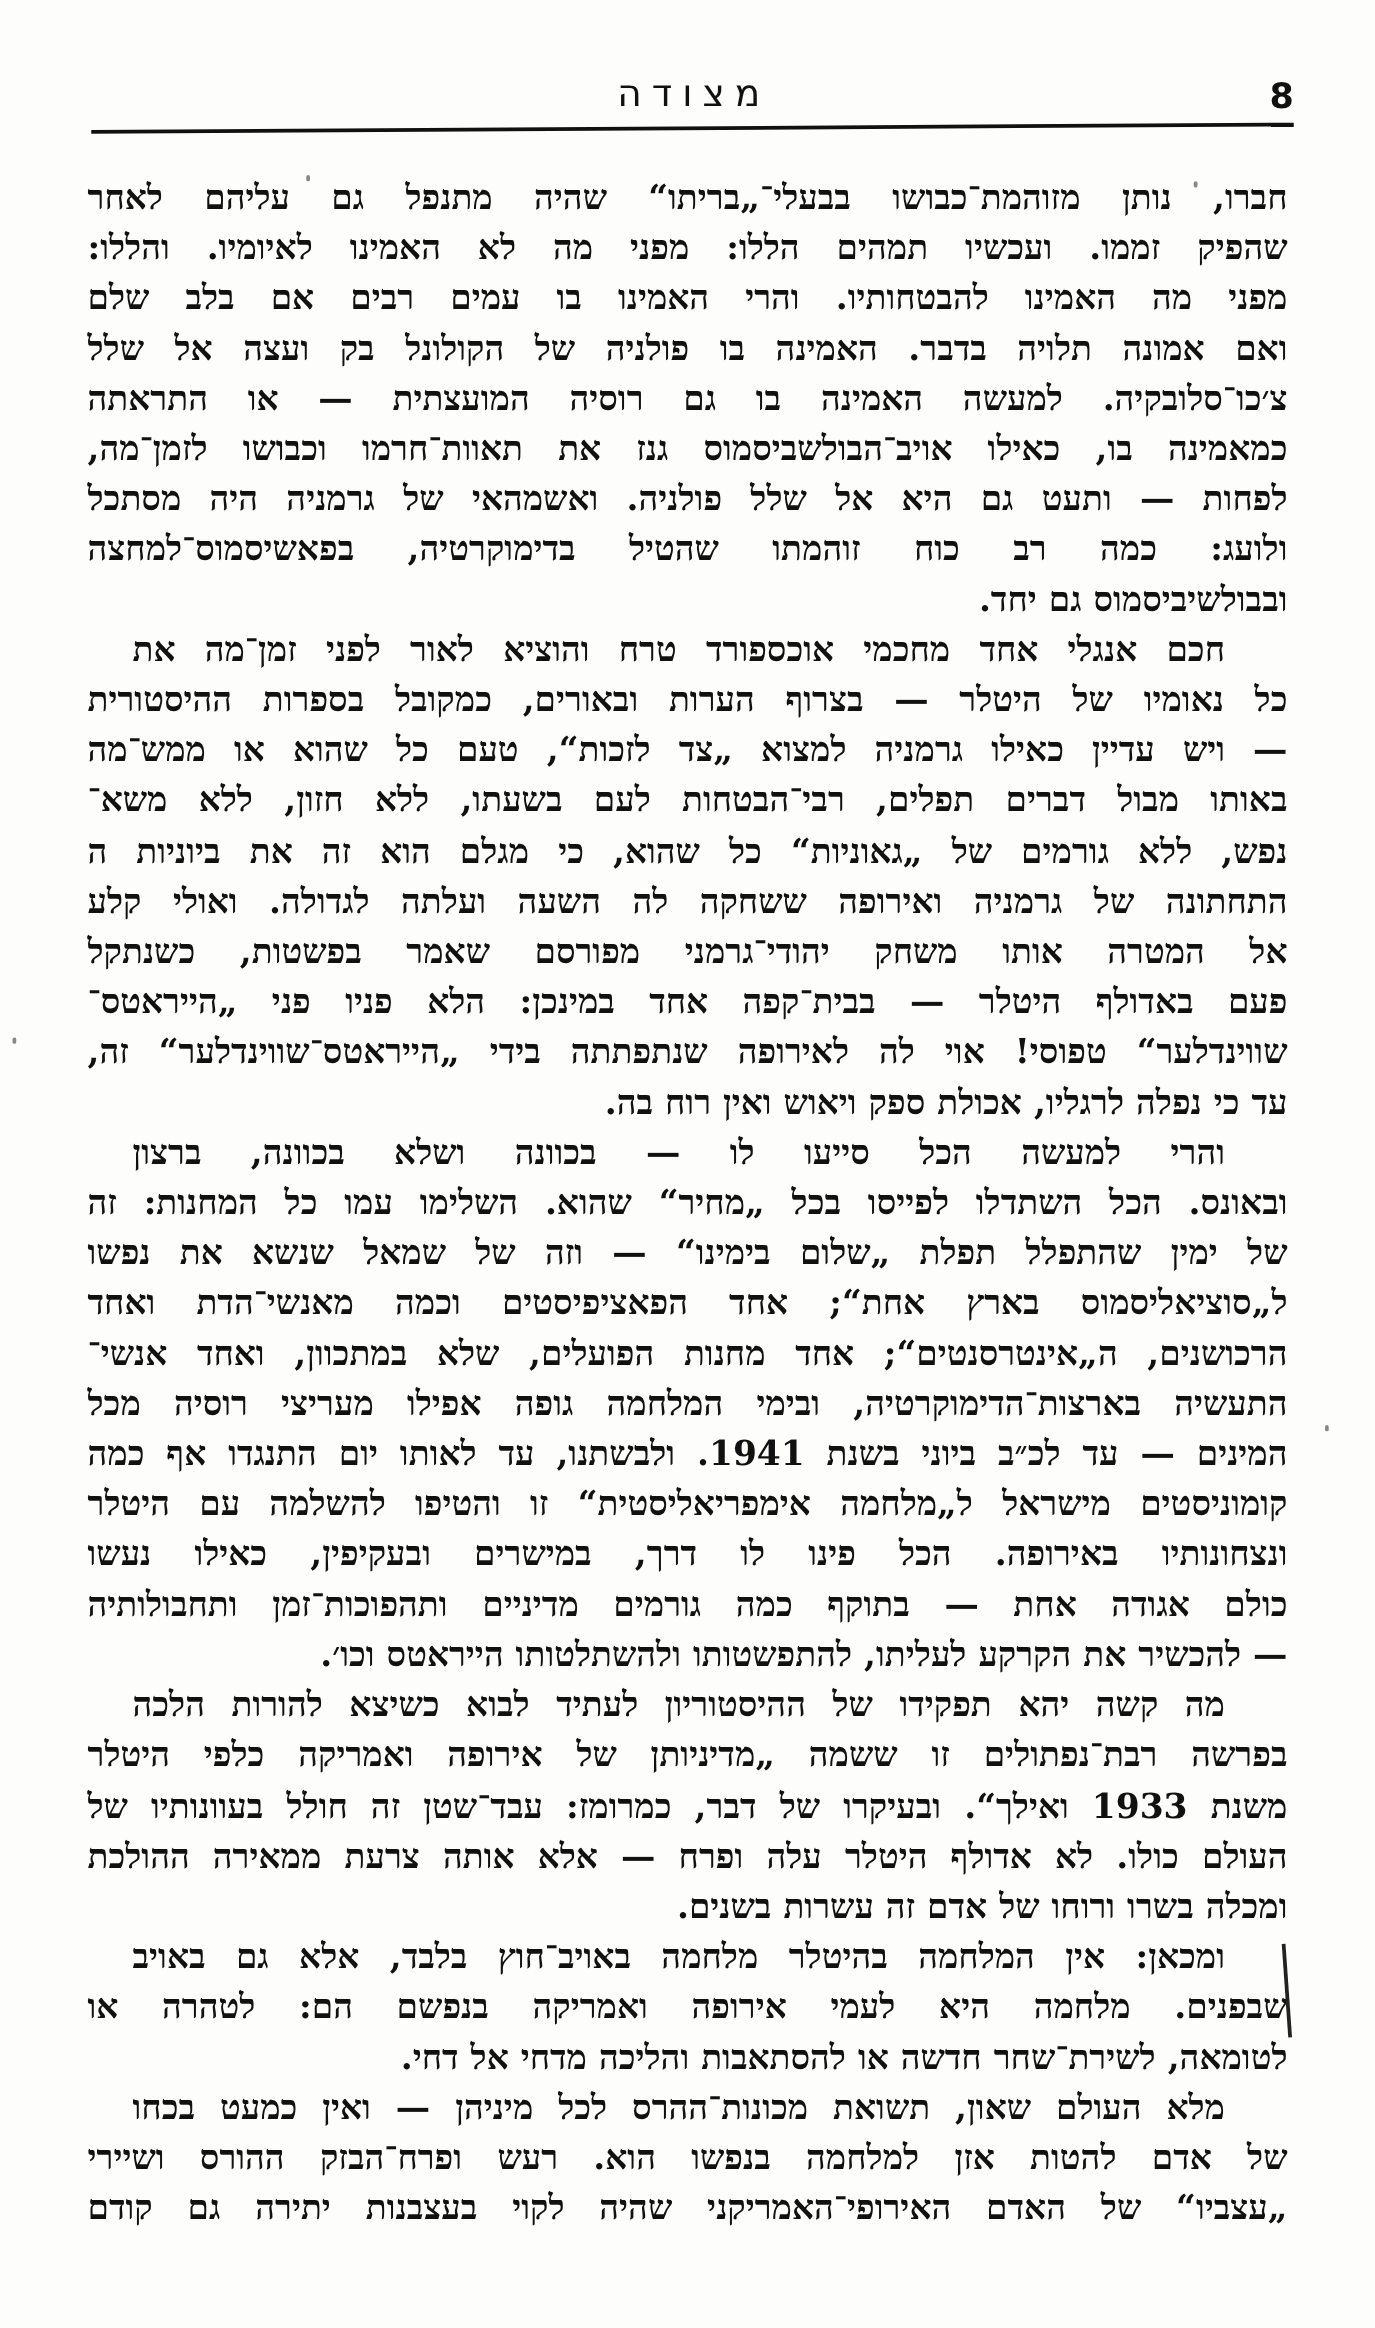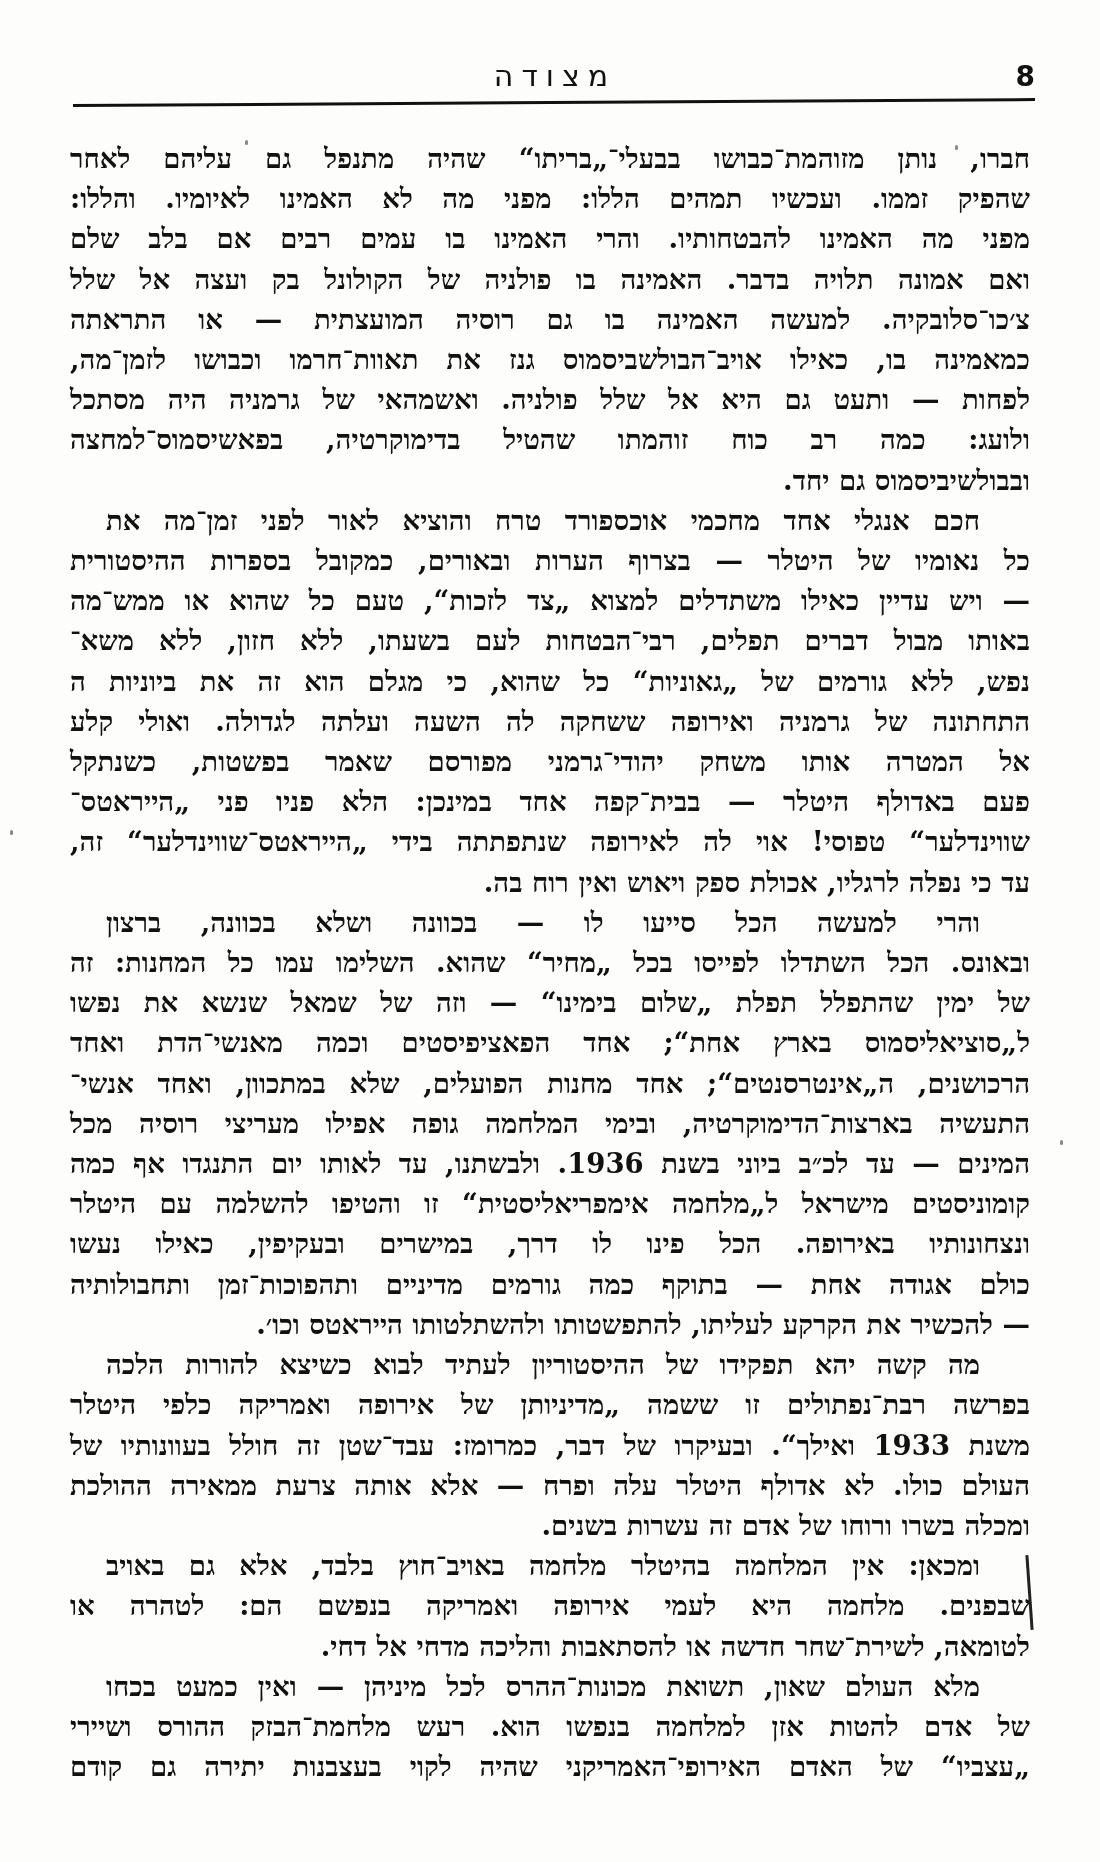--- a/index.html
+++ b/index.html
@@ -58,49 +58,49 @@
     <span class="line">שהפיק זממו. ועכשיו תמהים הללו: מפני מה לא האמינו לאיומיו. והללו:</span>
     <span class="line">מפני מה האמינו להבטחותיו. והרי האמינו בו עמים רבים אם בלב שלם</span>
     <span class="line">ואם אמונה תלויה בדבר. האמינה בו פולניה של הקולונל בק ועצה אל שלל</span>
     <span class="line">צ׳כו־סלובקיה. למעשה האמינה בו גם רוסיה המועצתית — או התראתה</span>
     <span class="line">כמאמינה בו, כאילו אויב־הבולשביסמוס גנז את תאוות־חרמו וכבושו לזמן־מה,</span>
     <span class="line">לפחות — ותעט גם היא אל שלל פולניה. ואשמהאי של גרמניה היה מסתכל</span>
     <span class="line">ולועג: כמה רב כוח זוהמתו שהטיל בדימוקרטיה, בפאשיסמוס־למחצה</span>
     <span class="line end">ובבולשיביסמוס גם יחד.</span>
     <span class="line indent">חכם אנגלי אחד מחכמי אוכספורד טרח והוציא לאור לפני זמן־מה את</span>
     <span class="line">כל נאומיו של היטלר — בצרוף הערות ובאורים, כמקובל בספרות ההיסטורית</span>
-    <span class="line">— ויש עדיין כאילו משתדלים למצוא „צד לזכות“, טעם כל שהוא או ממש־מה</span>
+    <span class="line">— ויש עדיין כאילו גרמניה למצוא „צד לזכות“, טעם כל שהוא או ממש־מה</span>
     <span class="line">באותו מבול דברים תפלים, רבי־הבטחות לעם בשעתו, ללא חזון, ללא משא־</span>
     <span class="line">נפש, ללא גורמים של „גאוניות“ כל שהוא, כי מגלם הוא זה את ביוניות ה</span>
     <span class="line">התחתונה של גרמניה ואירופה ששחקה לה השעה ועלתה לגדולה. ואולי קלע</span>
     <span class="line">אל המטרה אותו משחק יהודי־גרמני מפורסם שאמר בפשטות, כשנתקל</span>
     <span class="line">פעם באדולף היטלר — בבית־קפה אחד במינכן: הלא פניו פני „הייראטס־</span>
     <span class="line">שווינדלער“ טפוסי! אוי לה לאירופה שנתפתתה בידי „הייראטס־שווינדלער“ זה,</span>
     <span class="line end">עד כי נפלה לרגליו, אכולת ספק ויאוש ואין רוח בה.</span>
     <span class="line indent">והרי למעשה הכל סייעו לו — בכוונה ושלא בכוונה, ברצון</span>
     <span class="line">ובאונס. הכל השתדלו לפייסו בכל „מחיר“ שהוא. השלימו עמו כל המחנות: זה</span>
     <span class="line">של ימין שהתפלל תפלת „שלום בימינו“ — וזה של שמאל שנשא את נפשו</span>
     <span class="line">ל„סוציאליסמוס בארץ אחת“; אחד הפאציפיסטים וכמה מאנשי־הדת ואחד</span>
     <span class="line">הרכושנים, ה„אינטרסנטים“; אחד מחנות הפועלים, שלא במתכוון, ואחד אנשי־</span>
     <span class="line">התעשיה בארצות־הדימוקרטיה, ובימי המלחמה גופה אפילו מעריצי רוסיה מכל</span>
-    <span class="line">המינים — עד לכ״ב ביוני בשנת 1936. ולבשתנו, עד לאותו יום התנגדו אף כמה</span>
+    <span class="line">המינים — עד לכ״ב ביוני בשנת 1941. ולבשתנו, עד לאותו יום התנגדו אף כמה</span>
     <span class="line">קומוניסטים מישראל ל„מלחמה אימפריאליסטית“ זו והטיפו להשלמה עם היטלר</span>
     <span class="line">ונצחונותיו באירופה. הכל פינו לו דרך, במישרים ובעקיפין, כאילו נעשו</span>
     <span class="line">כולם אגודה אחת — בתוקף כמה גורמים מדיניים ותהפוכות־זמן ותחבולותיה</span>
     <span class="line end">— להכשיר את הקרקע לעליתו, להתפשטותו ולהשתלטותו הייראטס וכו׳.</span>
     <span class="line indent">מה קשה יהא תפקידו של ההיסטוריון לעתיד לבוא כשיצא להורות הלכה</span>
     <span class="line">בפרשה רבת־נפתולים זו ששמה „מדיניותן של אירופה ואמריקה כלפי היטלר</span>
     <span class="line">משנת 1933 ואילך“. ובעיקרו של דבר, כמרומז: עבד־שטן זה חולל בעוונותיו של</span>
     <span class="line">העולם כולו. לא אדולף היטלר עלה ופרח — אלא אותה צרעת ממאירה ההולכת</span>
     <span class="line end">ומכלה בשרו ורוחו של אדם זה עשרות בשנים.</span>
     <span class="line indent">ומכאן: אין המלחמה בהיטלר מלחמה באויב־חוץ בלבד, אלא גם באויב</span>
     <span class="line">שבפנים. מלחמה היא לעמי אירופה ואמריקה בנפשם הם: לטהרה או</span>
     <span class="line end">לטומאה, לשירת־שחר חדשה או להסתאבות והליכה מדחי אל דחי.</span>
     <span class="line indent">מלא העולם שאון, תשואת מכונות־ההרס לכל מיניהן — ואין כמעט בכחו</span>
-    <span class="line">של אדם להטות אזן למלחמה בנפשו הוא. רעש מלחמת־הבזק ההורס ושיירי</span>
+    <span class="line">של אדם להטות אזן למלחמה בנפשו הוא. רעש ופרח־הבזק ההורס ושיירי</span>
     <span class="line">„עצביו“ של האדם האירופי־האמריקני שהיה לקוי בעצבנות יתירה גם קודם</span>
   </div>
 
   <div class="margin-mark"></div>
   <div class="speck" style="left:245px; top:140px;"></div>
   <div class="speck" style="left:955px; top:145px;"></div>
   <div class="speck" style="left:10px; top:830px;"></div>
   <div class="speck" style="left:1060px; top:1140px;"></div>
 </div>
 

